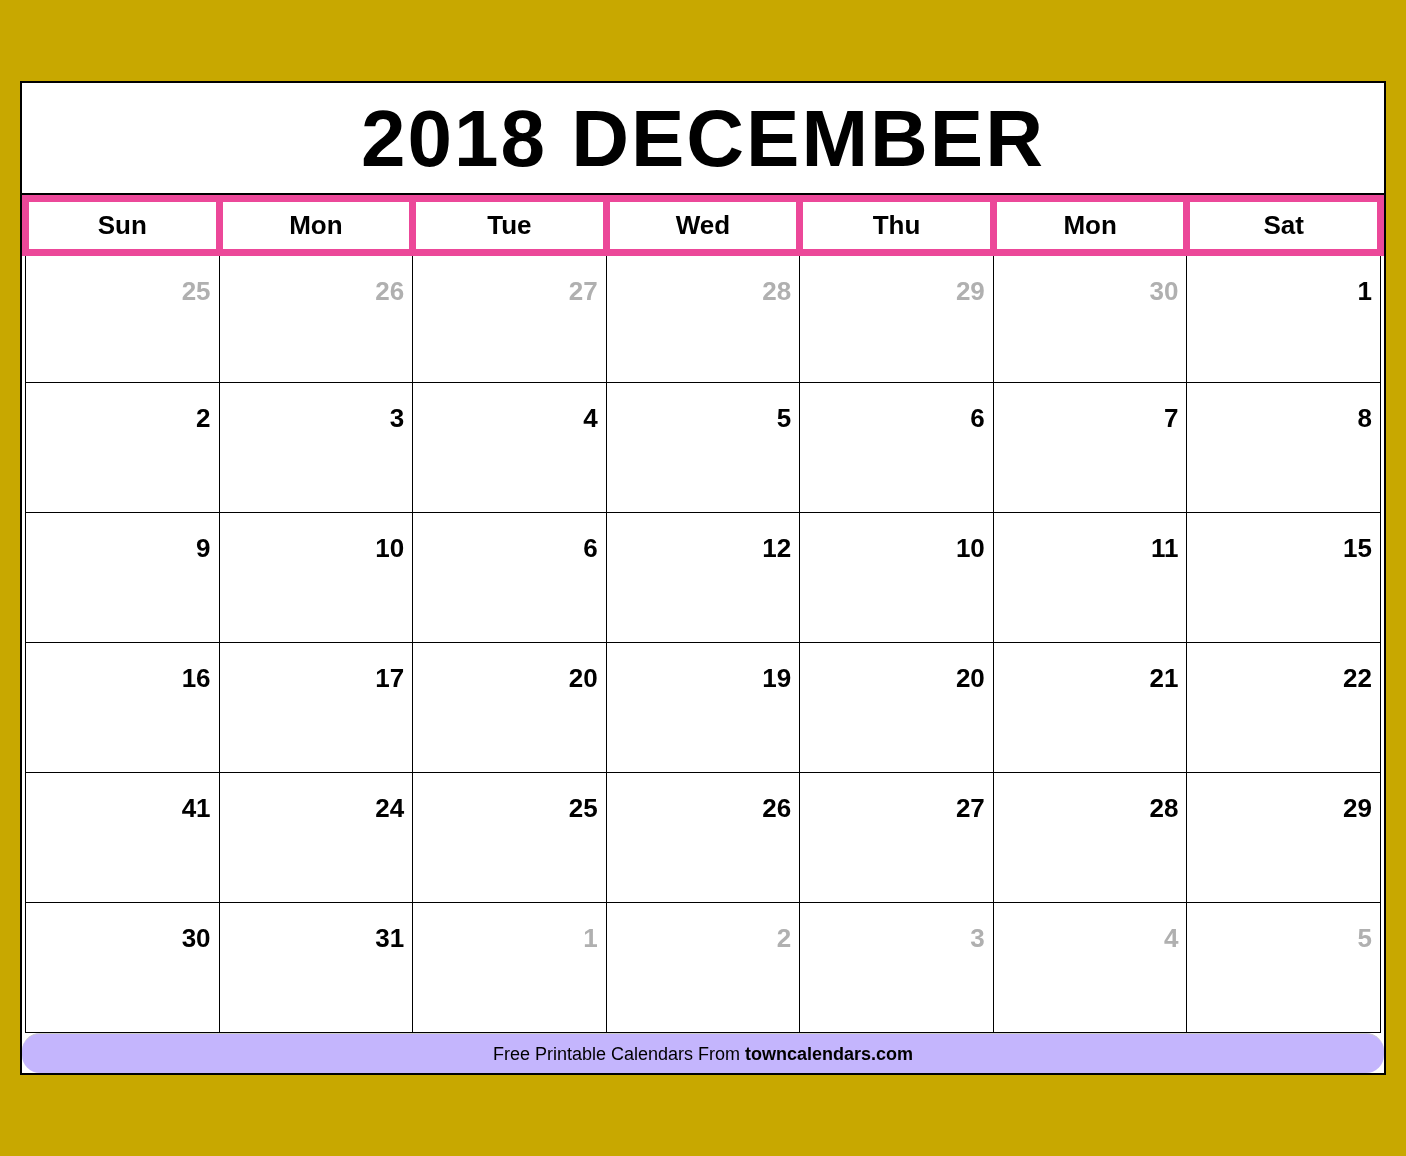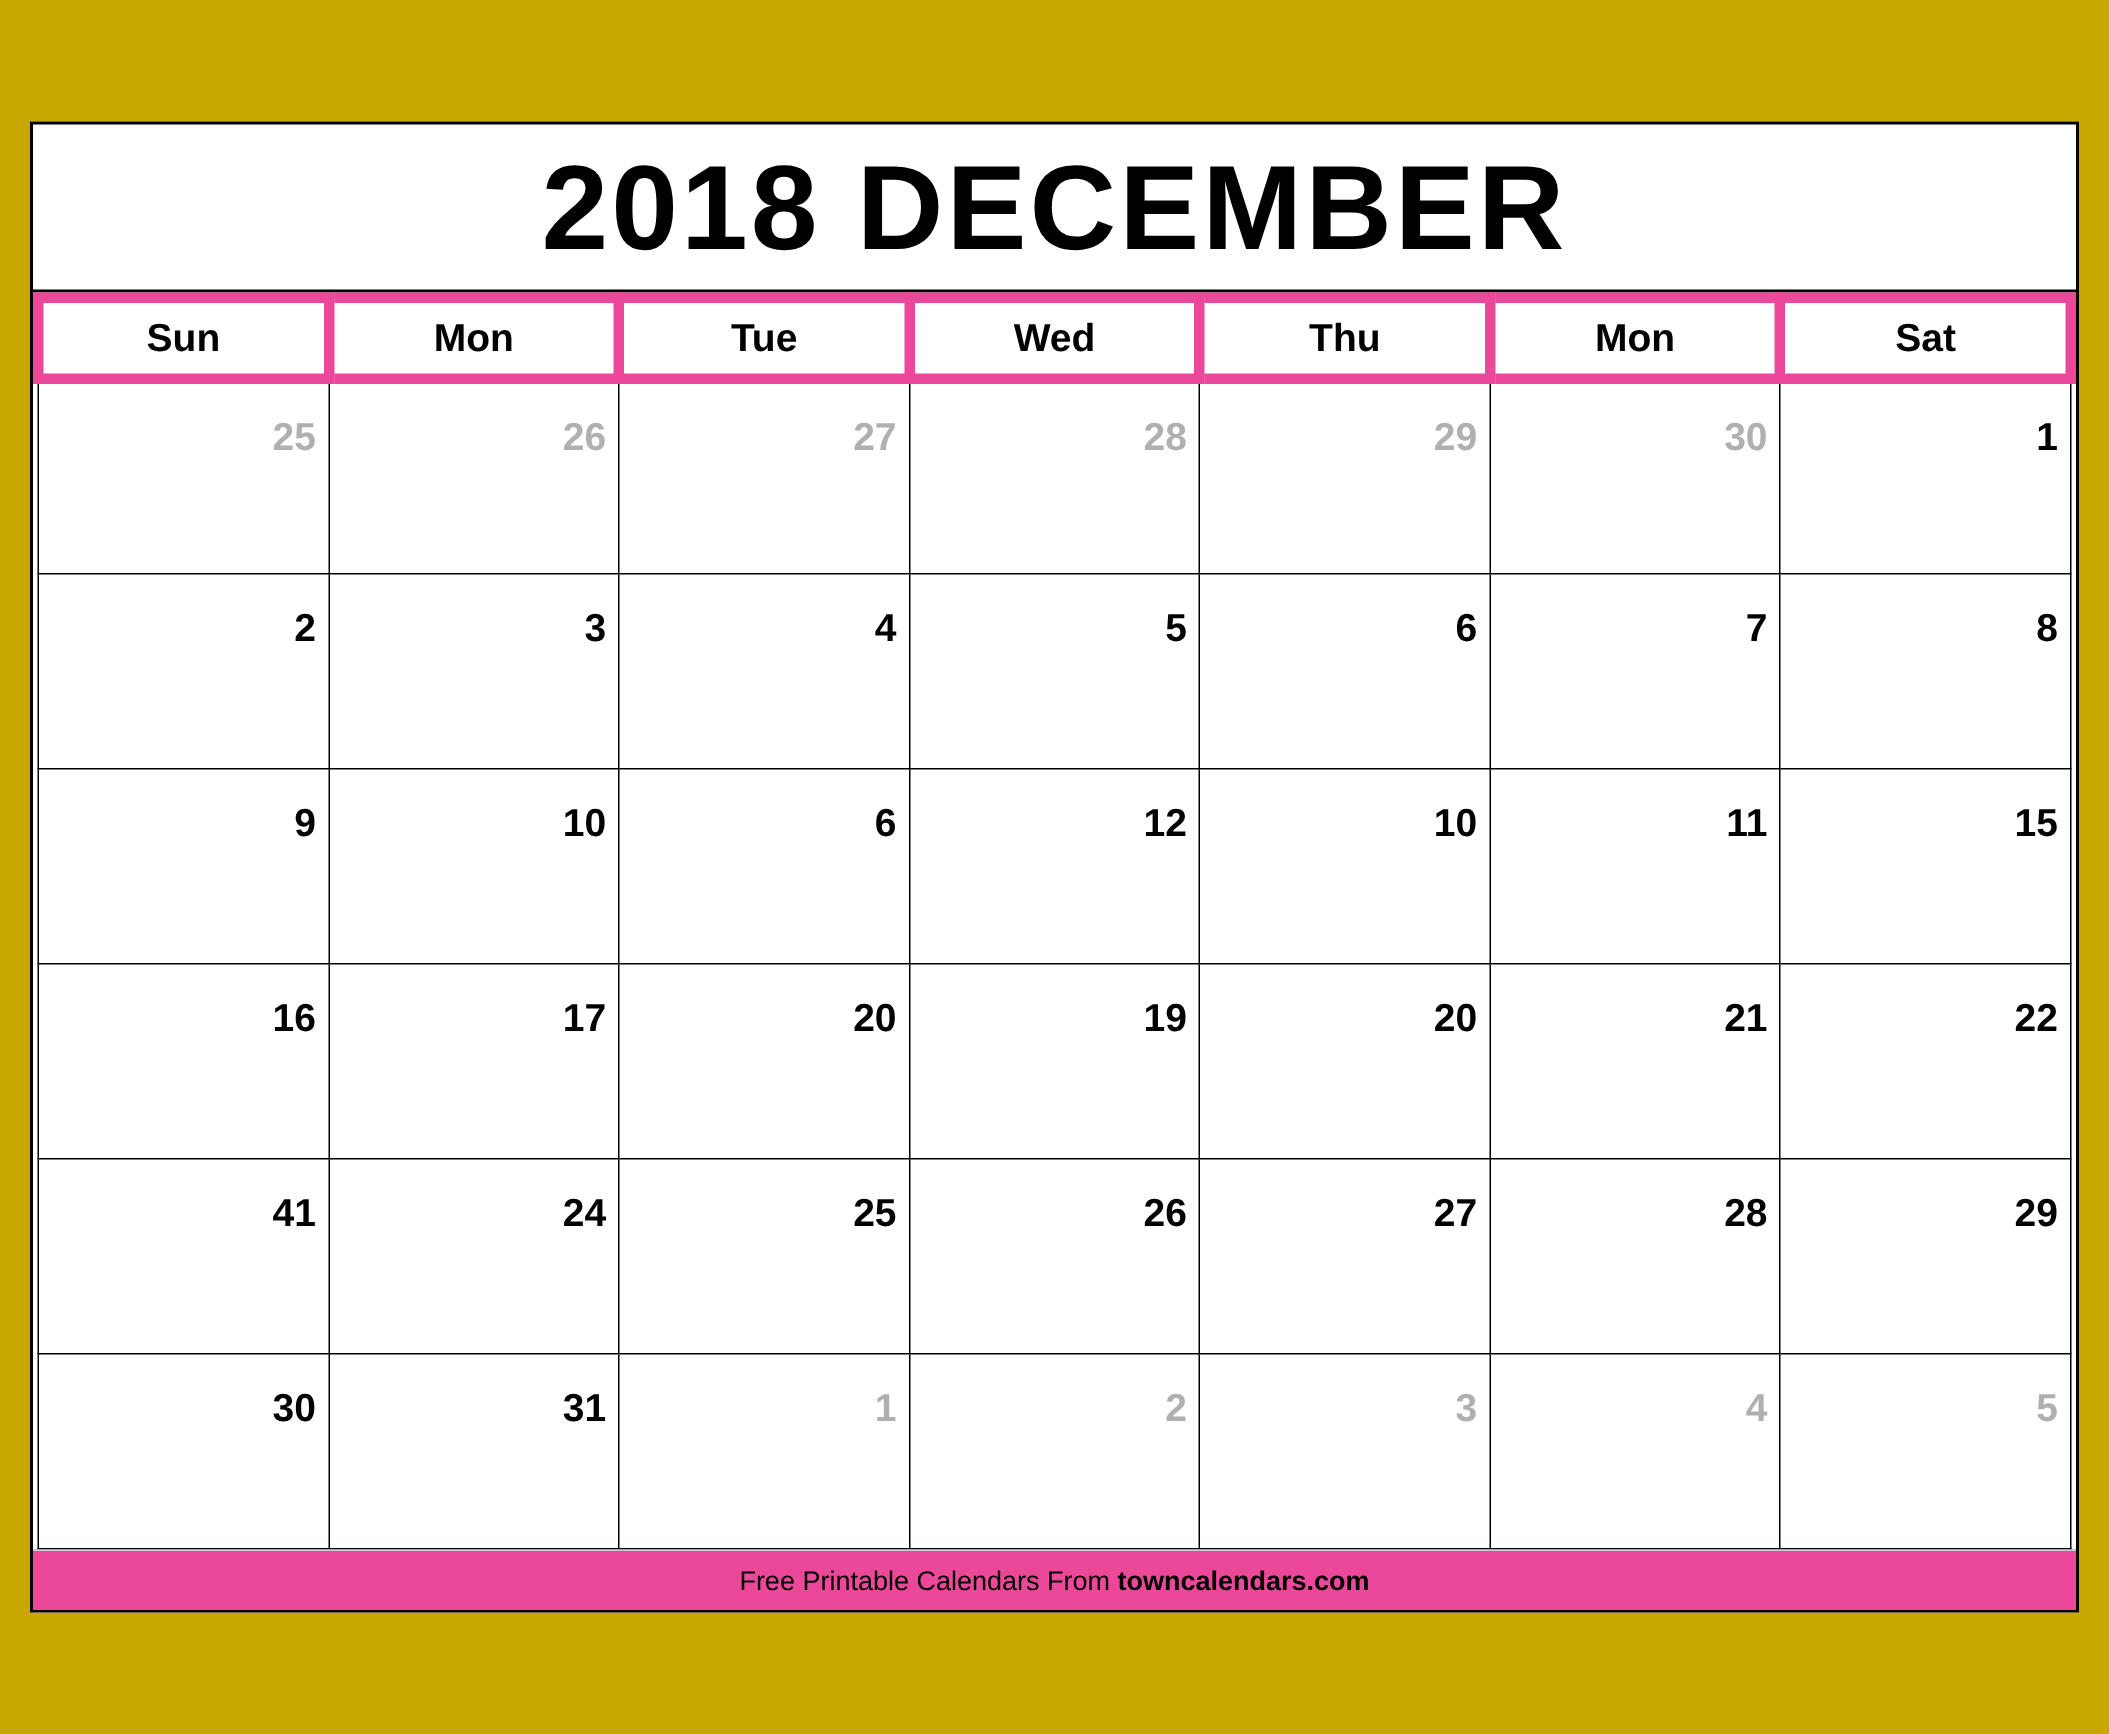--- a/index.html
+++ b/index.html
@@ -66,21 +66,22 @@
 
     .calendar-grid td.current-month {
       color: #000000;
     }
 
     .calendar-footer {
       text-align: center;
       padding: 10px 0 8px 0;
       font-size: 18px;
       border-top: 1px solid #ccc;
-      background: #ec4899;
+      background: #c4b5fd;
+      border-radius: 18px;
     }
 
     .calendar-footer .bold-site {
       font-weight: bold;
     }
   </style>
 </head>
 <body>
 
 <div class="calendar-wrapper">

